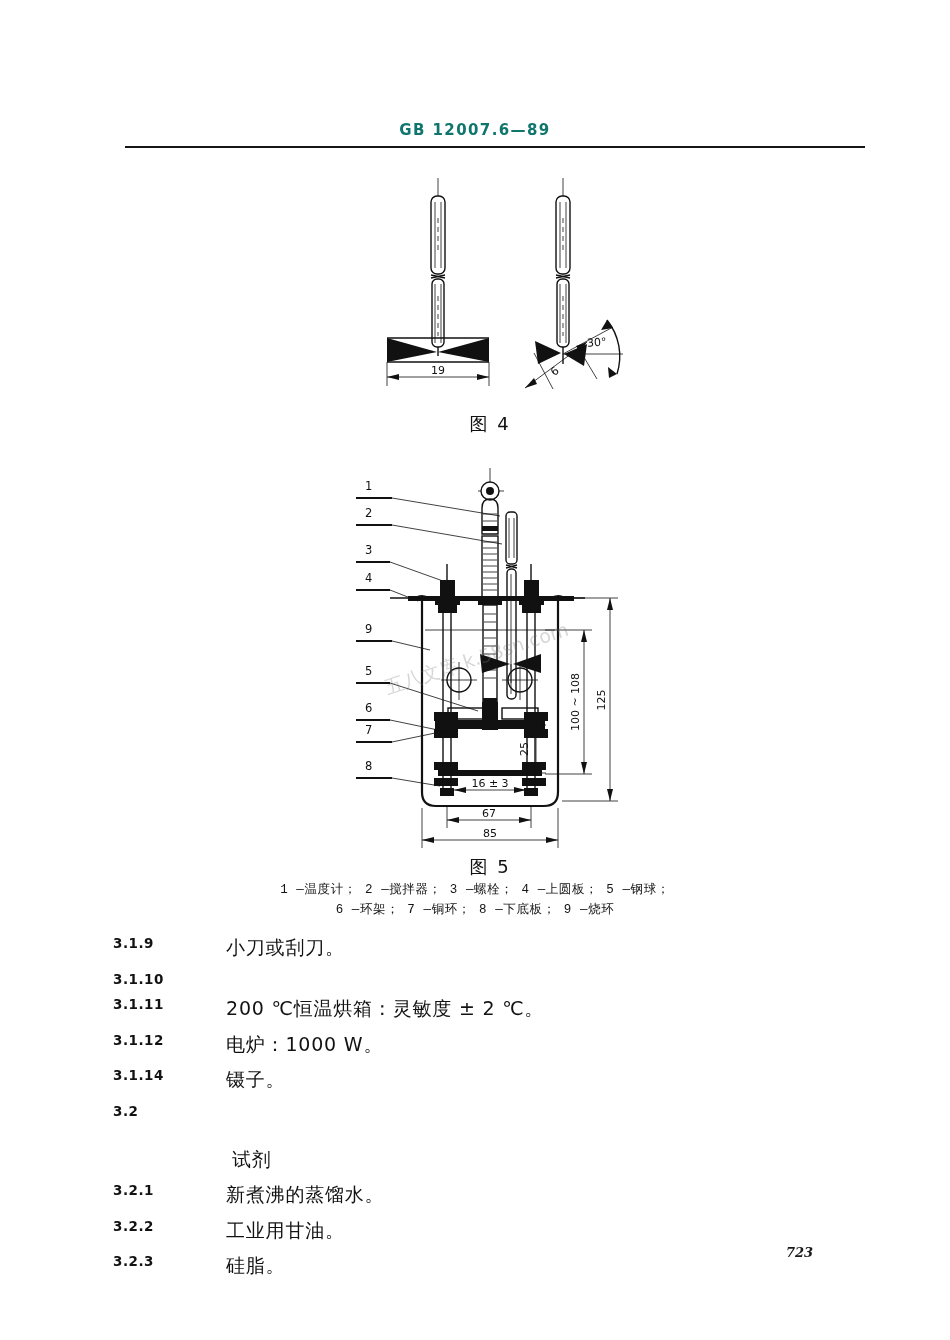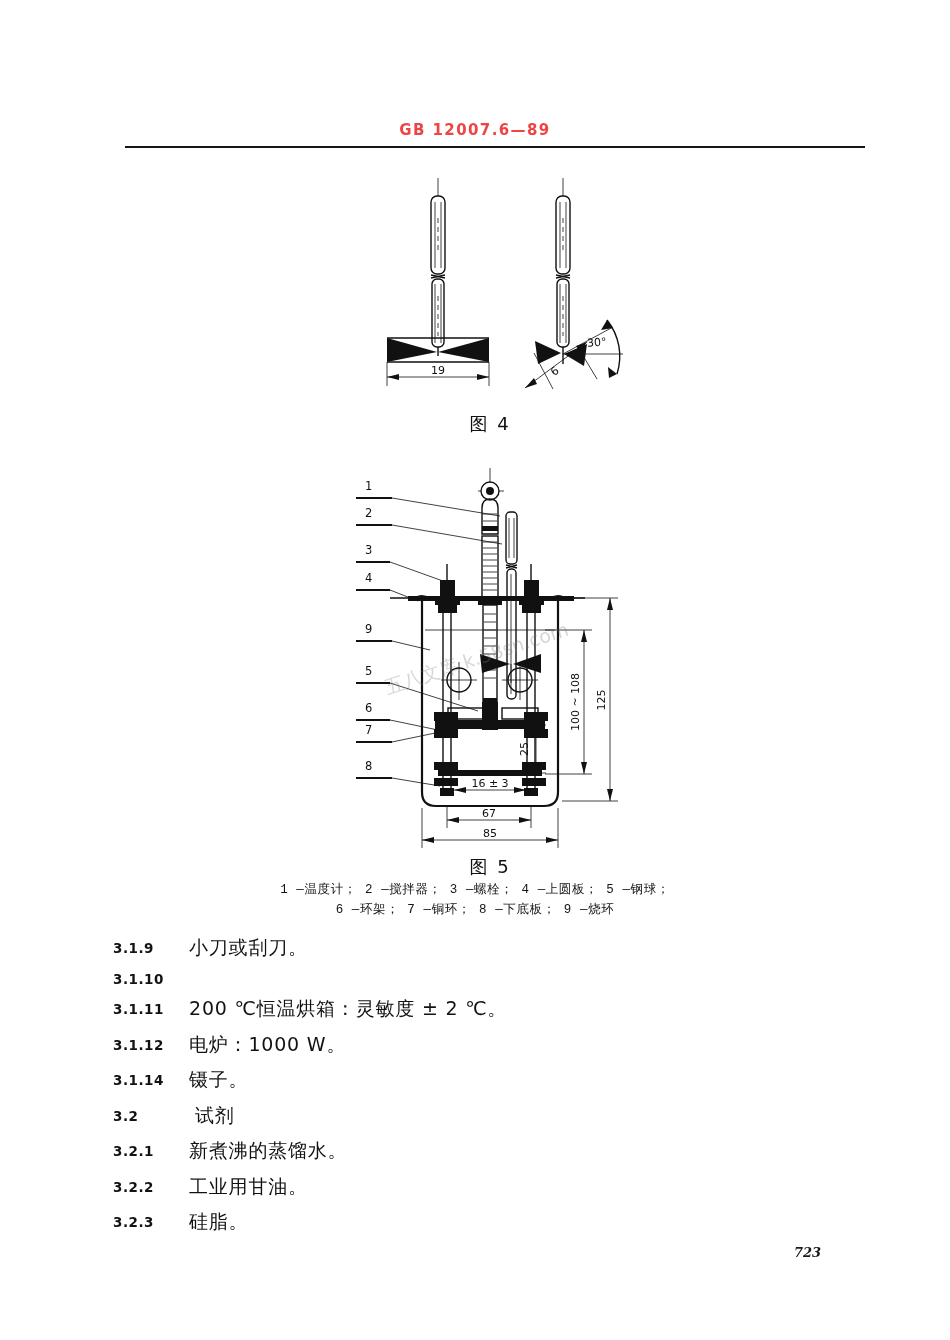--- a/index.html
+++ b/index.html
@@ -22,21 +22,21 @@
     left: 0;
     top: 120px;
     width: 950px;
     text-align: center;
   }
   .page-header .std-code {
     font-family: "DejaVu Sans", "Liberation Sans", sans-serif;
     font-weight: bold;
     font-size: 15px;
     letter-spacing: 1.4px;
-    color: #ef4444;
+    color: #0f766e;
   }
   .header-rule {
     position: absolute;
     left: 125px;
     top: 146px;
     width: 740px;
     height: 0;
     border-top: 2px solid #151515;
   }
 
@@ -93,56 +93,57 @@
 
   
   .clause-list {
     position: absolute;
     left: 113px;
     top: 935px;
     width: 760px;
   }
   .clause {
     display: flex;
-    align-items: center;
+    align-items: flex-start;
     margin-bottom: 9.5px;
     font-size: 14px;
     color: #121212;
+    gap: 37px;
   }
   .clause .num {
     font-weight: bold;
     font-family: "DejaVu Sans", "Liberation Sans", sans-serif;
     font-size: 13.5px;
     letter-spacing: 0.5px;
     min-width: 62px;
     flex: 0 0 auto;
   }
   .clause .txt {
     margin-left: 14px;
     letter-spacing: 0.8px;
     font-size: 19px;
   }
   .clause.section .num {
     min-width: 62px;
   }
   .clause.section .txt {
     margin-left: 20px;
+    margin-top: 44px;
   }
 
   
   .page-number {
     position: absolute;
     left: 786px;
     top: 1245px;
     font-size: 13px;
     font-style: italic;
     font-weight: bold;
     font-family: "DejaVu Serif", "Liberation Serif", serif;
     color: #1a1a1a;
-    margin-left: 8px;
   }
 
   
   .watermark {
     position: absolute;
     left: 380px;
     top: 640px;
     width: 230px;
     font-size: 19px;
     color: rgba(120,120,120,0.30);

